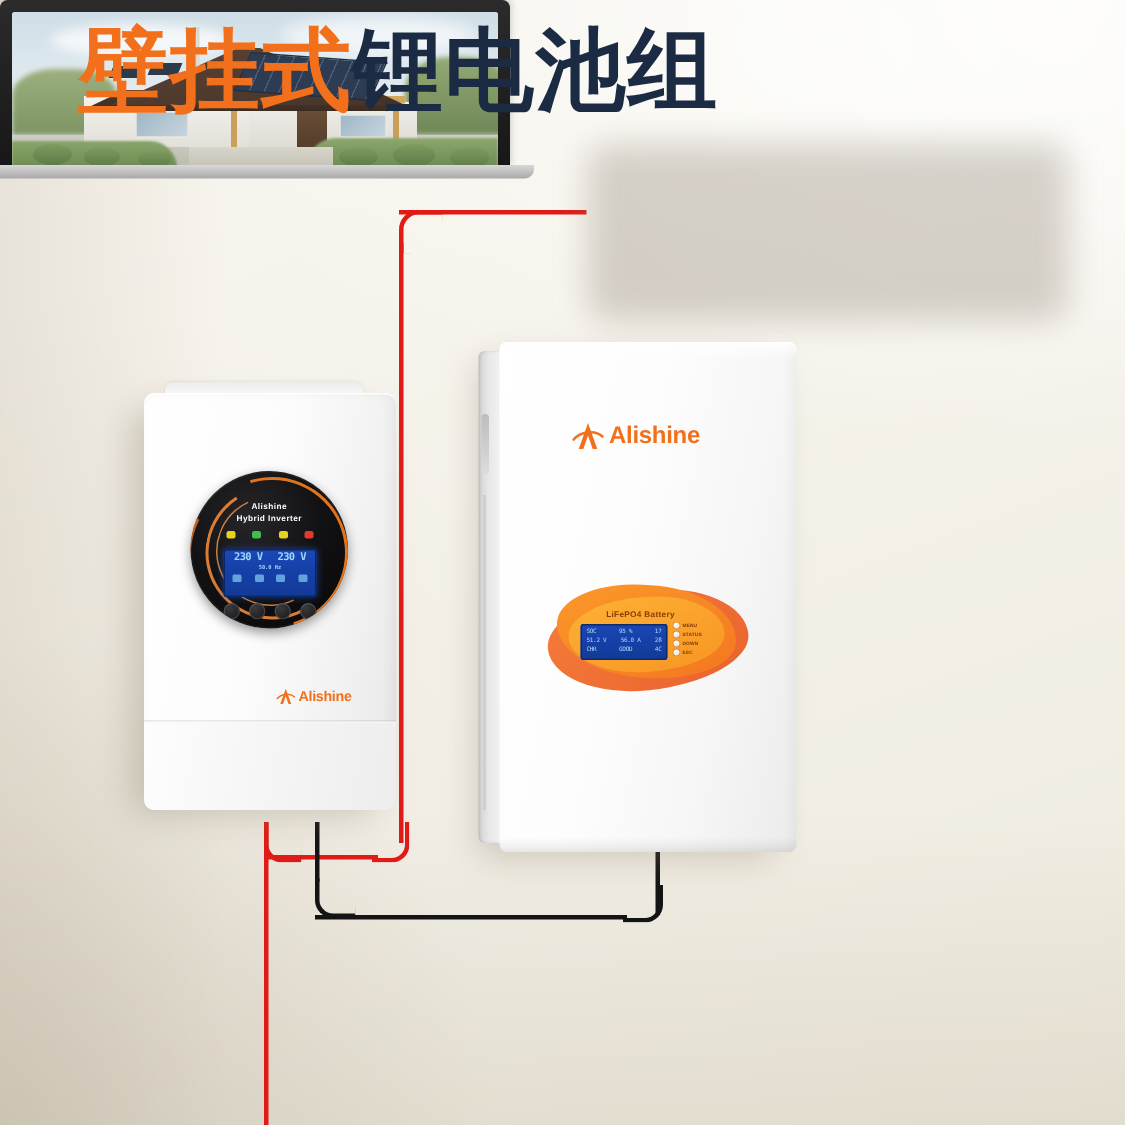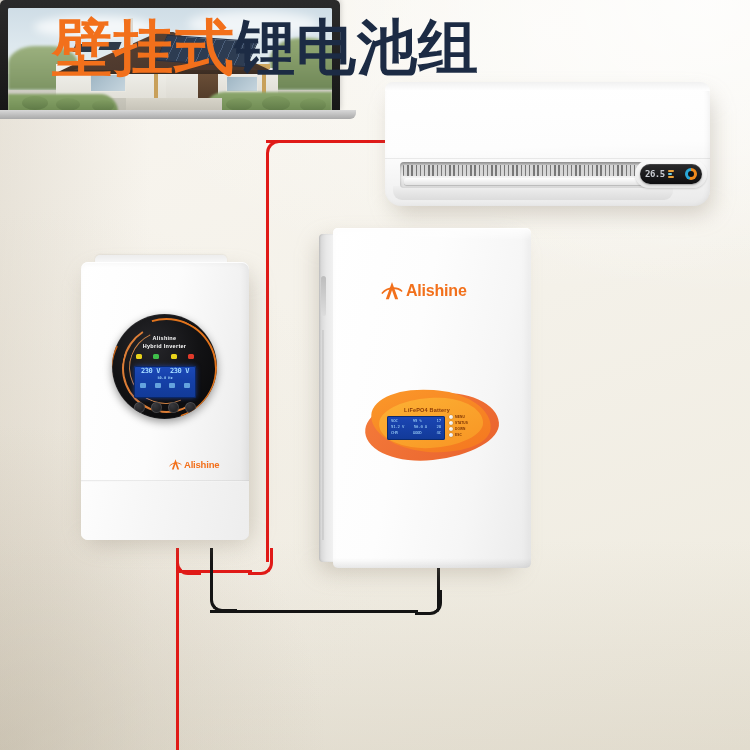--- a/index.html
+++ b/index.html
@@ -84,21 +84,21 @@
   #ac-display-bars i{display:block;width:6px;height:1.5px;background:#e8a13a;border-radius:1px;}
   #ac-display-bars i:nth-child(2){background:#6fd0e8;width:4px;}
   #ac-display-ring{width:12px;height:12px;border-radius:50%;
     background:conic-gradient(#f08a1d 0 55%, #2aa8d8 55% 100%);
     display:flex;align-items:center;justify-content:center;margin-left:auto;}
   #ac-display-ring span{width:6px;height:6px;border-radius:50%;background:#0e1014;display:block;}
   #ac-panel-bezel{position:absolute;left:250px;top:78px;width:72px;height:28px;border-radius:14px;
     background:linear-gradient(180deg,#fbfbfb,#e6e6e6);box-shadow:0 1px 2px rgba(0,0,0,.14);}
 
   
-  #inverter{left:81px;top:262px;width:168px;height:278px;z-index:24;}
+  #inverter{left:96px;top:262px;width:168px;height:278px;z-index:24;}
   #inv-body{
     position:absolute;inset:0;border-radius:7px;
     background:linear-gradient(100deg,#ffffff 0%,#fcfcfc 46%,#f0f0f0 80%,#e6e6e6 100%);
     box-shadow:inset 0 1px 0 rgba(255,255,255,.9), inset -3px 0 7px rgba(0,0,0,.05);
   }
   #inv-top-cap{position:absolute;left:14px;top:-7px;width:132px;height:10px;border-radius:5px 5px 0 0;
     background:linear-gradient(180deg,#ededed,#fafafa);box-shadow:0 -1px 2px rgba(0,0,0,.06);}
   #inv-seam{position:absolute;left:0;top:218px;width:100%;height:2px;
     background:linear-gradient(180deg,rgba(0,0,0,.10),rgba(255,255,255,.85));}
   #inv-bottom-face{position:absolute;left:0;top:220px;width:100%;height:58px;border-radius:0 0 7px 7px;
@@ -269,43 +269,20 @@
   <div class="cable red" style="left:176px;top:548px;width:22px;height:24px;border-width:0 0 3px 3px;border-radius:0 0 0 12px;z-index:10;"></div>
   <div class="cable red" style="left:176px;top:548px;width:0;height:202px;border-width:0 0 0 3px;z-index:10;"></div>
 
   <div class="cable black" style="left:437px;top:566px;width:0;height:44px;border-width:0 0 0 3px;z-index:10;"></div>
   <div class="cable black" style="left:415px;top:590px;width:24px;height:22px;border-width:0 3px 3px 0;border-radius:0 0 12px 0;z-index:10;"></div>
   <div class="cable black" style="left:210px;top:609px;width:208px;height:1px;border-width:0 0 3px 0;z-index:10;"></div>
   <div class="cable black" style="left:210px;top:585px;width:24px;height:24px;border-width:0 0 3px 3px;border-radius:0 0 0 12px;z-index:10;"></div>
   <div class="cable black" style="left:210px;top:548px;width:0;height:40px;border-width:0 0 0 3px;z-index:10;"></div>
 
   <div class="dev-shadow" style="left:392px;top:96px;width:320px;height:118px;z-index:20;"></div>
-  <div id="ac-unit" class="device">
-    <div id="ac-body"></div>
-    <div id="ac-top-edge"></div>
-    <div id="ac-face-split"></div>
-    <div id="ac-bottom-lip"></div>
-    <div id="ac-louver-well">
-      <div id="ac-grille"></div>
-      <div id="ac-grille-endcap"></div>
-      <div id="ac-louver-blade"></div>
-    </div>
-    <div id="ac-panel-bezel"></div>
-    <div id="ac-display">
-      <div id="ac-display-digits">26.5</div>
-      <div id="ac-display-bars">
-          <i></i>
-          <i></i>
-          <i></i>
-        </div>
-      <div id="ac-display-ring">
-          <span></span>
-        </div>
-    </div>
-  </div>
 
   <div class="dev-shadow" style="left:86px;top:272px;width:166px;height:272px;z-index:21;"></div>
   <div id="inverter" class="device">
     <div id="inv-top-cap"></div>
     <div id="inv-body"></div>
     <div id="inv-bottom-face"></div>
     <div id="inv-seam"></div>
 
     <div id="inv-dial">
       <div class="inv-arc arc-a"></div>

